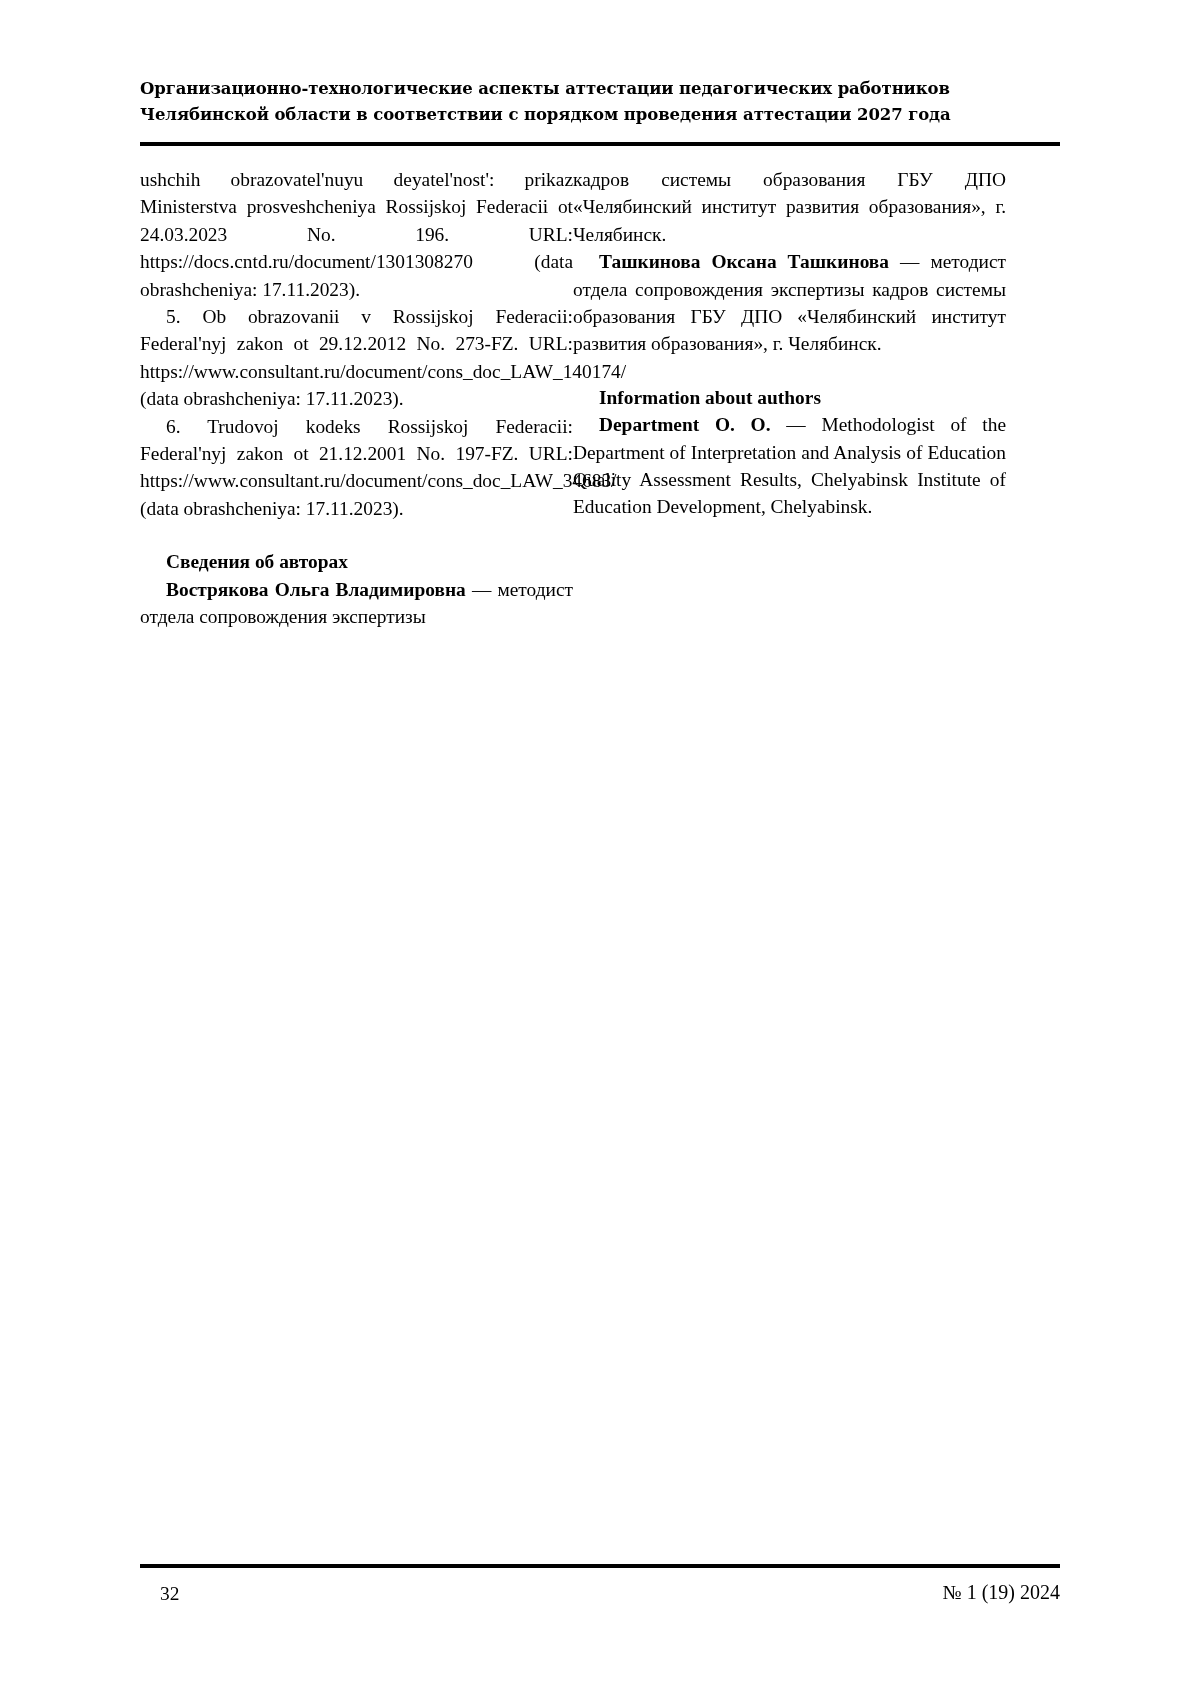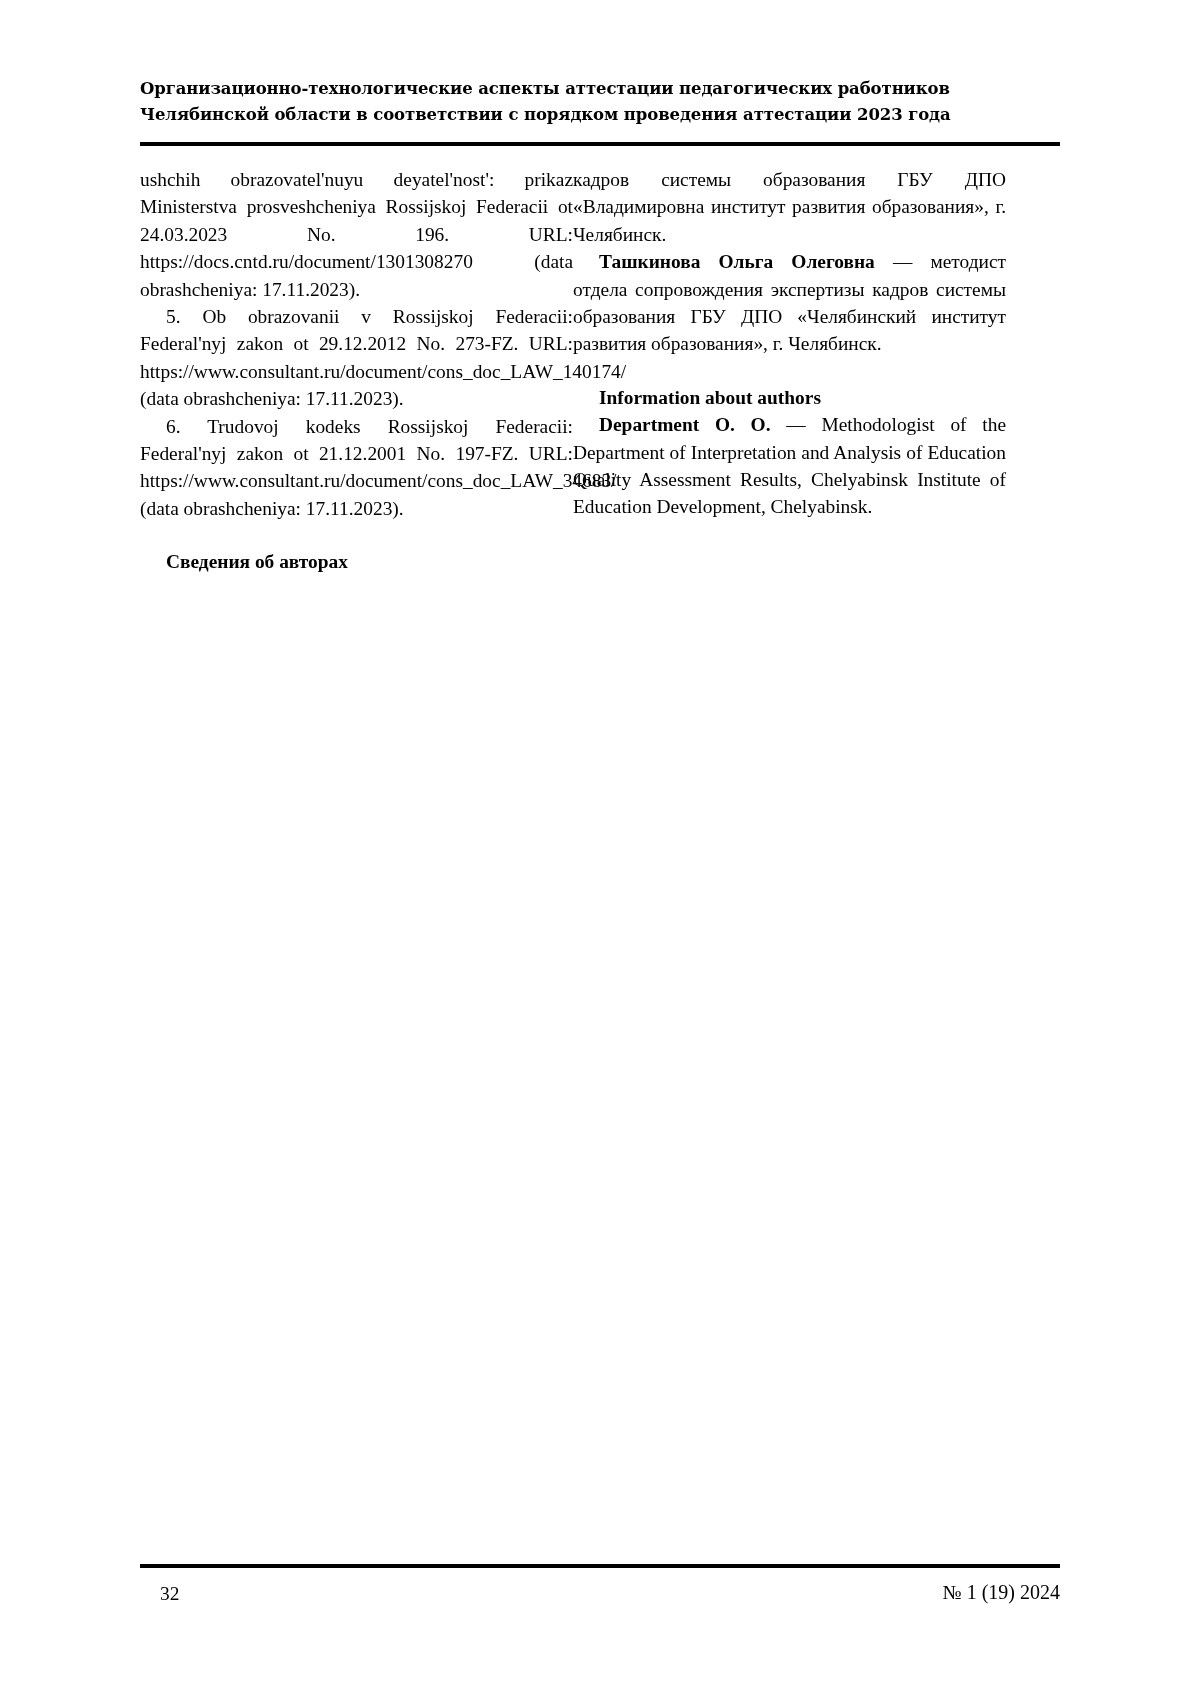--- a/index.html
+++ b/index.html
@@ -107,39 +107,42 @@
     text-align: left;
   }
 </style>
 </head>
 <body>
 
 <div class="page">
 
   <div class="running-head">
     <div>Организационно-технологические аспекты аттестации педагогических работников</div>
-    <div>Челябинской области в соответствии с порядком проведения аттестации 2023 года</div>
+    <div>Челябинской области в соответствии с порядком проведения аттестации 2027 года</div>
   </div>
 
   <div class="rule-top"></div>
 
   <div class="columns">
 
     <div class="col">
       <p class="noindent">ushchih obrazovatel'nuyu deyatel'nost': prikaz Ministerstva prosveshcheniya Rossijskoj Federacii ot 24.03.2023 No. 196. URL: https://docs.cntd.ru/document/1301308270 (data obrashcheniya: 17.11.2023).</p>
       <p class="indent">5. Ob obrazovanii v Rossijskoj Federacii: Federal'nyj zakon ot 29.12.2012 No. 273-FZ. URL: https://www.consultant.ru/document/cons_doc_LAW_140174/ (data obrashcheniya: 17.11.2023).</p>
       <p class="indent">6. Trudovoj kodeks Rossijskoj Federacii: Federal'nyj zakon ot 21.12.2001 No. 197-FZ. URL: https://www.consultant.ru/document/cons_doc_LAW_34683/ (data obrashcheniya: 17.11.2023).</p>
       <div class="spacer-med"></div>
       <p class="subhead">Сведения об авторах</p>
+      <p class="indent">
+        <b class="name">Вострякова Ольга Владимировна</b><span> — методист отдела сопровождения экспертизы</span>
+      </p>
     </div>
 
     <div class="col">
-      <p class="noindent">кадров системы образования ГБУ ДПО «Владимировна институт развития образования», г. Челябинск.</p>
+      <p class="noindent">кадров системы образования ГБУ ДПО «Челябинский институт развития образования», г. Челябинск.</p>
       <p class="indent">
-        <b class="name">Ташкинова Ольга Олеговна</b><span> — методист отдела сопровождения экспертизы кадров системы образования ГБУ ДПО «Челябинский институт развития образования», г. Челябинск.</span>
+        <b class="name">Ташкинова Оксана Ташкинова</b><span> — методист отдела сопровождения экспертизы кадров системы образования ГБУ ДПО «Челябинский институт развития образования», г. Челябинск.</span>
       </p>
       <div class="spacer-med"></div>
       <p class="subhead">Information about authors</p>
       <p class="indent">
         <b class="name">Department O. O.</b><span> — Methodologist of the Department of Interpretation and Analysis of Education Quality Assessment Results, Chelyabinsk Institute of Education Development, Chelyabinsk.</span>
       </p>
     </div>
 
   </div>
 

